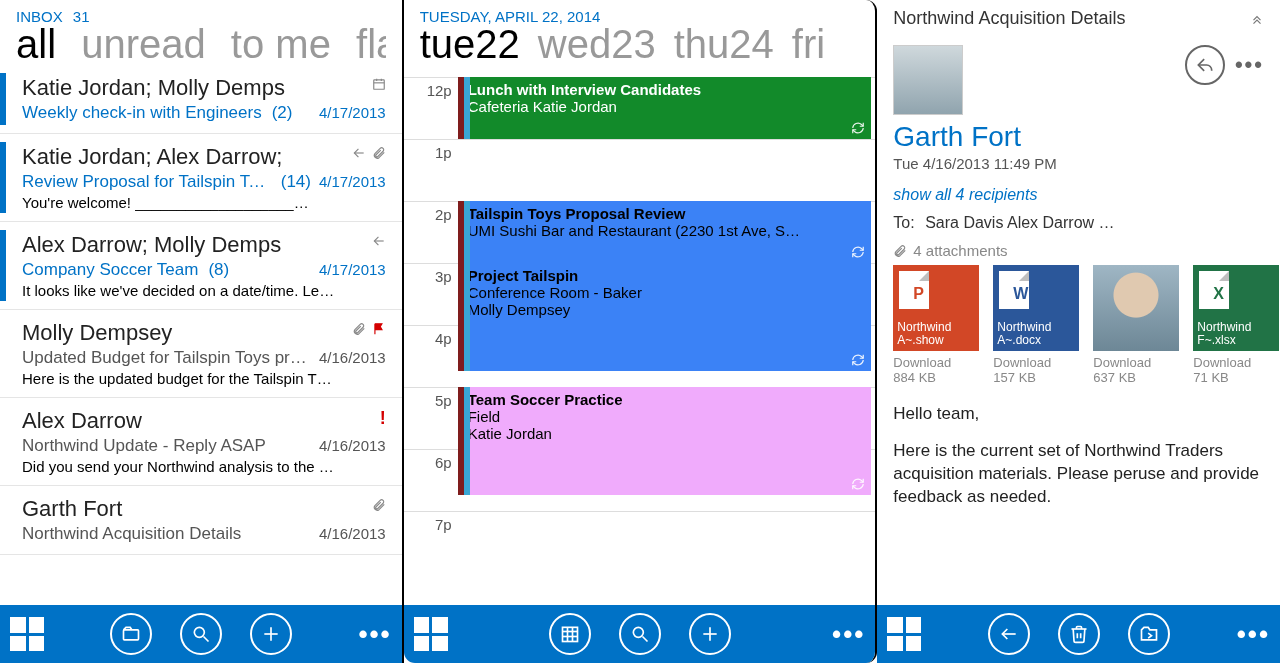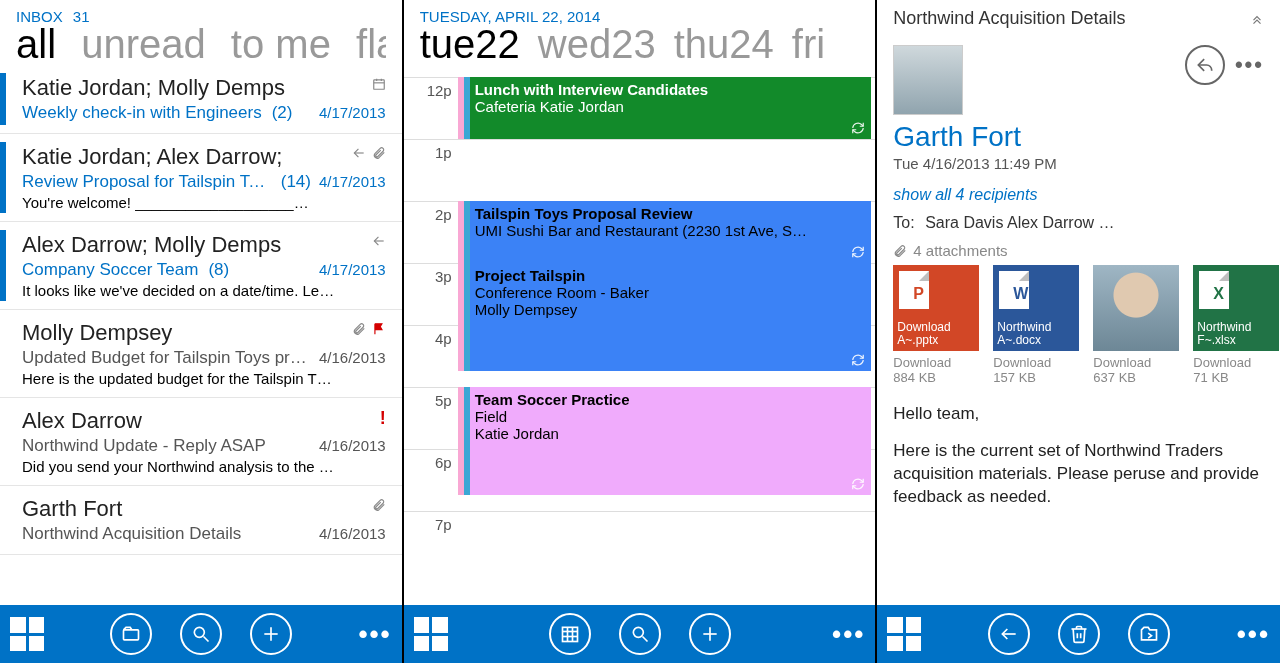--- a/index.html
+++ b/index.html
@@ -1,21 +1,21 @@
 <!DOCTYPE html>
 <html><head>
 <meta charset="utf-8">
 <style>
   * { box-sizing: border-box; margin: 0; padding: 0; }
   html, body { width: 1280px; height: 663px; font-family: "Segoe UI", Arial, sans-serif; background: #fff; overflow: hidden; }
   .app { display: flex; width: 1280px; height: 663px; }
   .pane { position: relative; height: 663px; border-right: 2px solid #000; overflow: hidden; display:flex; flex-direction:column; }
   .pane:last-child { border-right: none; }
   .pane1 { width: 427px; }
-  .pane2 { width: 501px; }
+  .pane2 { width: 501px; border-radius: 11px; }
   .pane3 { width: 426px; }
 
   
   .inbox-header { padding: 8px 16px 0 16px; }
   .inbox-label { color:#0072c6; font-size:15px; font-weight:400; letter-spacing:0; }
   .inbox-label .lbl { text-transform:uppercase; }
   .inbox-label .cnt { margin-left:6px; color:#0072c6; }
   .filter-row { font-size:40px; font-weight:300; color:#999; white-space:nowrap; overflow:hidden; line-height:1.05; margin-top:-2px;}
   .filter-row .sel { color:#000; }
   .filter-row span { margin-right:14px; }
@@ -38,21 +38,21 @@
   .cal-date-full { color:#0072c6; font-size:15px; text-transform:uppercase; }
   .day-row { font-size:40px; font-weight:300; color:#999; white-space:nowrap; overflow:hidden; line-height:1.05; margin-top:-2px;}
   .day-row .d { margin-right:18px; }
   .day-row .d.sel { color:#000; }
   .day-row .d .dow { }
   .day-row .d .dn { font-weight:300; }
   .cal-grid { flex:1; position:relative; margin-top:12px; overflow:hidden;}
   .hour-row { display:flex; height:62px; border-top:1px solid #ddd; }
   .hour-lbl { width:54px; font-size:15px; color:#555; padding:4px 6px 0 0; text-align:right;}
   .hour-slot { flex:1; position:relative; }
-  .evt { position:absolute; left:54px; right:4px; border-left:6px solid #f9a8d4; padding:4px 11px; overflow:hidden; font-size:15px;}
+  .evt { position:absolute; left:54px; right:4px; border-left:6px solid #7f1d1d; padding:4px 4px; overflow:hidden; font-size:15px;}
   .evt .acc2 { position:absolute; left:0; top:0; bottom:0; width:6px; background:#3aa7d4; }
   .evt .title { font-weight:600; color:#000;}
   .evt .title.white { color:#fff; }
   .evt .loc { font-size:15px; color:#222; white-space:nowrap; overflow:hidden; text-overflow:ellipsis;}
   .evt .loc.white { color:#fff; }
   .evt .rec { position:absolute; right:6px; bottom:4px; color:#fff; opacity:.9;}
   .evt.green { background:#128a2a; }
   .evt.orange { background:#3b82f6; }
   .evt.yellow { background:#f0abfc; }
   .evt.yellow .title, .evt.yellow .loc { color:#000;}
@@ -411,21 +411,21 @@
             <path d="M21 11l-9 9a5 5 0 0 1-7-7l9-9a3.5 3.5 0 0 1 5 5l-9 9a2 2 0 0 1-3-3l8-8"></path>
           </svg>
         <span>4 attachments</span>
       </div>
       <div class="attach-row" id="attach-row">
           <div class="att">
             <div class="tile p">
               <div class="ficon">
                 <span class="glyph">P</span>
               </div>
-              <div class="fname">Download A~.pptx</div>
+              <div class="fname">Northwind A~.show</div>
             </div>
             <div class="dl">Download</div>
             <div class="sz">884 KB</div>
           </div>
           <div class="att">
             <div class="tile w">
               <div class="ficon">
                 <span class="glyph">W</span>
               </div>
               <div class="fname">Northwind A~.docx</div>

